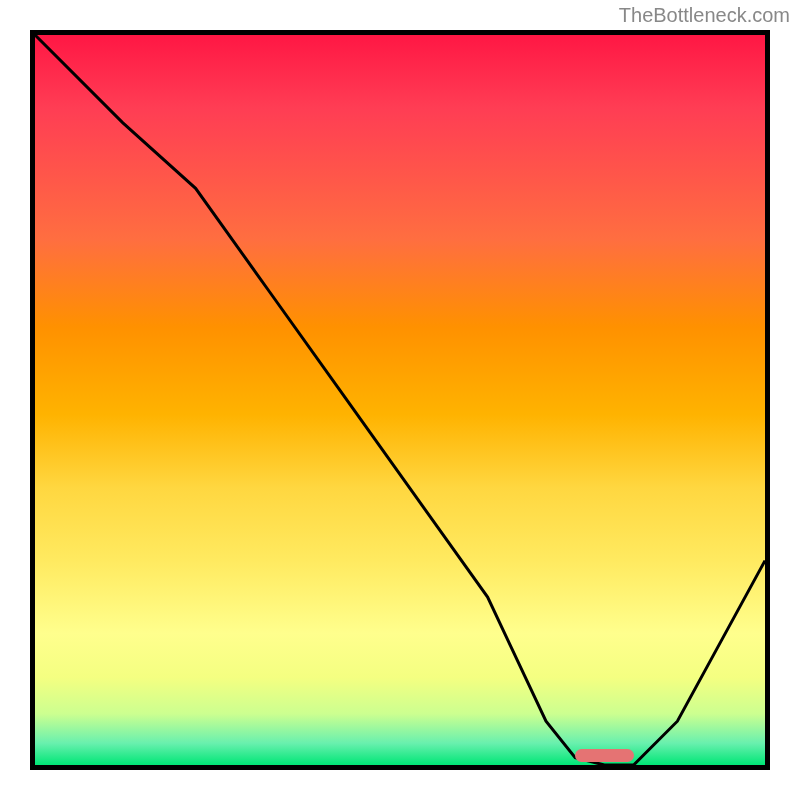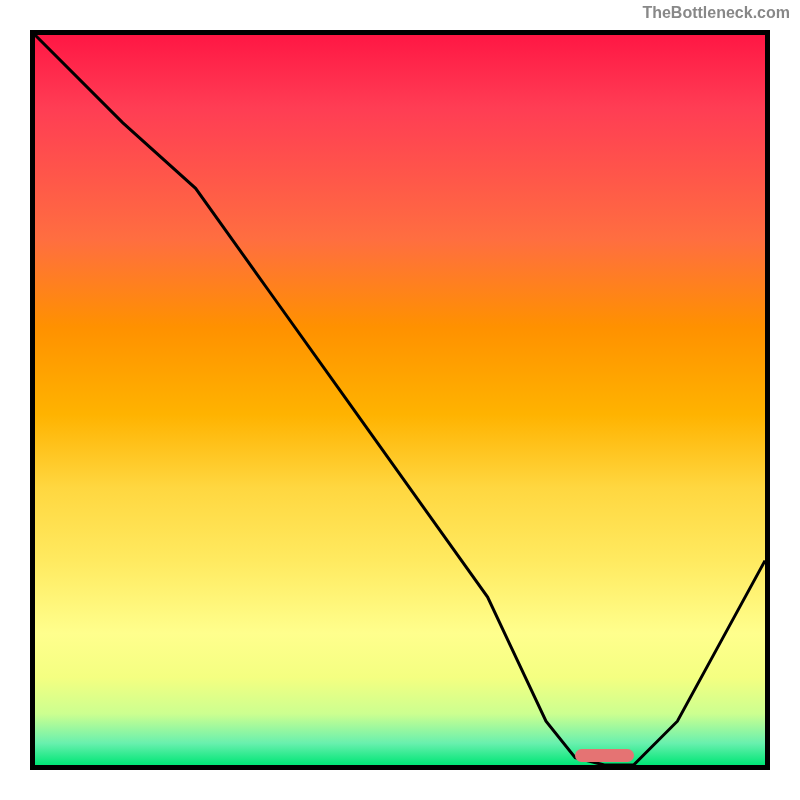--- a/index.html
+++ b/index.html
@@ -8,22 +8,22 @@
     width: 800px;
     height: 800px;
     position: relative;
     background: #fff;
     font-family: Arial, sans-serif;
   }
   .watermark {
     position: absolute;
     top: 4px;
     right: 10px;
-    font-size: 16px;
-    font-weight: bold;
+    font-size: 20px;
+    font-weight: normal;
     color: #888;
     letter-spacing: 0px;
   }
   .chart-frame {
     position: absolute;
     top: 30px;
     left: 30px;
     width: 740px;
     height: 740px;
     border: 5px solid #000;

